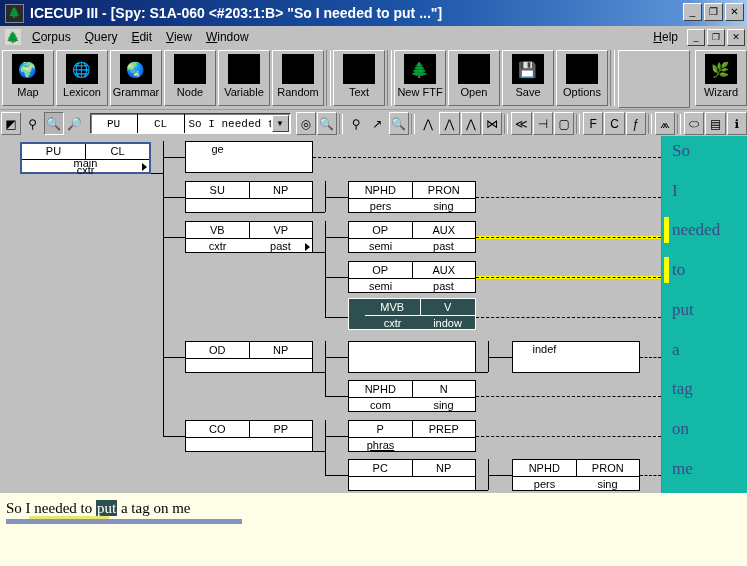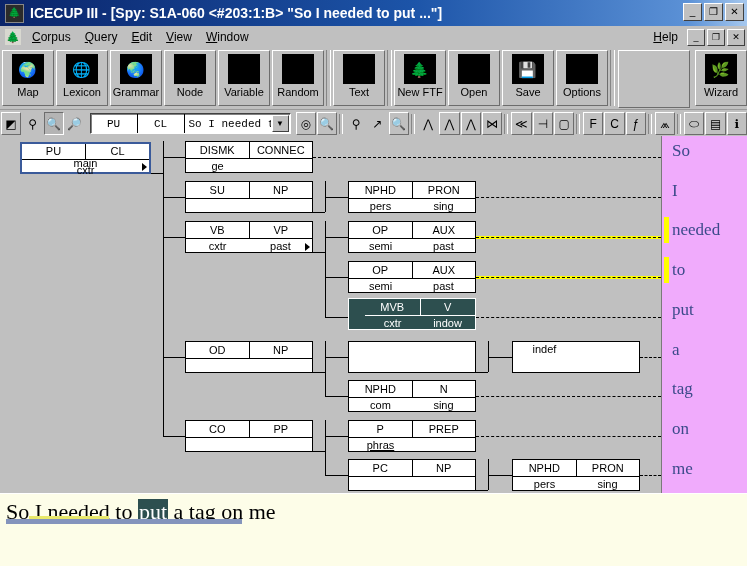--- a/index.html
+++ b/index.html
@@ -179,40 +179,40 @@
     position:absolute;height:3px;background:#ffff00;
   }
   .yline .dot{
     position:absolute;left:0;top:1px;width:100%;height:1px;
     border-top:1px dashed #000;
   }
 
   
   .wordpane{
     position:absolute;right:0;top:136px;width:85px;height:357px;
-    background:#f0abfc;border-left:1px solid #7a7a7a;
+    background:#14b8a6;border-left:1px solid #7a7a7a;
   }
   .word{
     position:absolute;left:10px;
     font-family:"Liberation Serif","DejaVu Serif",serif;
     font-size:17px;color:#3b4a8a;line-height:1;white-space:nowrap;
   }
   .wordmark{position:absolute;left:2px;width:5px;background:#ffff00;}
 
   
   .bottompane{
     position:absolute;left:0;top:493px;width:747px;height:73px;
     background:#fdfde8;
     border-top:1px solid #ffffff;
     box-sizing:border-box;
   }
   .sentence{
     position:absolute;left:6px;top:6px;
     font-family:"Liberation Serif","DejaVu Serif",serif;
-    font-size:22px;color:#000;line-height:1.1;white-space:nowrap;
+    font-size:15px;color:#000;line-height:1.1;white-space:nowrap;
   }
   .sentence .hi{background:#2d4f4f;color:#ffffff;padding:0 1px;}
   .sent-underline-y{position:absolute;background:#e8e86a;height:3px;}
   .sent-underline-b{position:absolute;background:#8494bc;height:5px;}
 </style>
 </head>
 <body>
 
 <div class="app">
 
@@ -444,24 +444,20 @@
           <div class="c">PU</div>
           <div class="c">CL</div>
         </div>
         <div class="row2" style="position: relative; flex-direction: column;">
           <div class="c">main</div>
           <div class="c">cxtr</div>
           <div class="tri" style="border-left-color: rgb(0, 0, 0);"></div>
         </div>
       </div>
       <div class="node" style="left: 185px; top: 5px; width: 128px; height: 32px;">
-        <div class="row1">
-          <div class="c">DISMK</div>
-          <div class="c">CONNEC</div>
-        </div>
         <div class="row2" style="position: relative;">
           <div class="c">ge</div>
           <div class="c"></div>
         </div>
       </div>
       <div class="node" style="left: 185px; top: 45px; width: 128px; height: 32px;">
         <div class="row1">
           <div class="c">SU</div>
           <div class="c">NP</div>
         </div>

